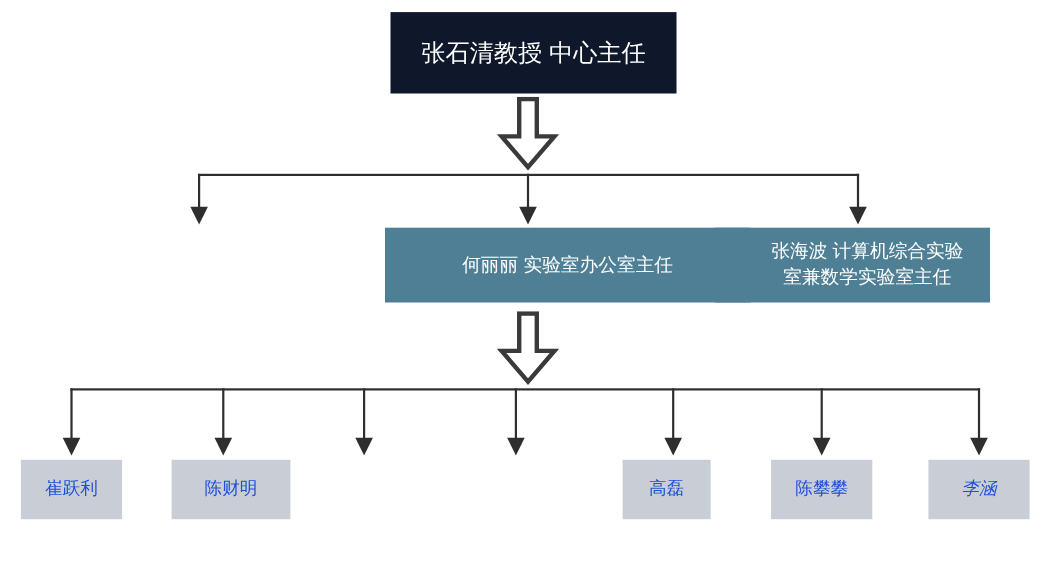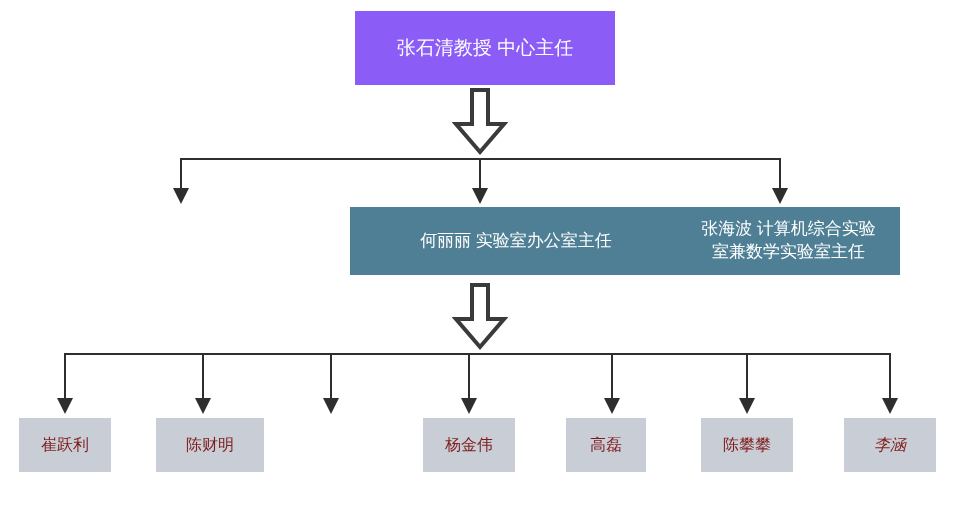--- a/index.html
+++ b/index.html
@@ -22,32 +22,32 @@
   .node {
     position: absolute;
     box-sizing: border-box;
     display: flex;
     align-items: center;
     justify-content: center;
     text-align: center;
     line-height: 1.35;
   }
   .node-root {
-    background: #8b5cf6;
+    background: #0f172a;
     color: #ffffff;
-    font-size: 19px;
+    font-size: 22px;
   }
   .node-mid {
     background: #4E7F94;
     color: #ffffff;
     font-size: 17px;
   }
   .node-leaf {
     background: #C9CDD6;
-    color: #7f1d1d;
+    color: #1d4ed8;
     font-size: 16px;
   }
   .node-label {
     display: block;
     padding: 0 6px;
     white-space: pre-line;
   }
 
   
   .vline {
@@ -142,23 +142,20 @@
 
   <div class="node node-leaf" style="left:19px; top:418px; width:92px; height:54px;">
     <span class="node-label">崔跃利</span>
   </div>
 
   <div class="node node-leaf" style="left:156px; top:418px; width:108px; height:54px;">
     <span class="node-label">陈财明</span>
   </div>
 
 
-  <div class="node node-leaf" style="left:423px; top:418px; width:92px; height:54px;">
-    <span class="node-label">杨金伟</span>
-  </div>
 
   <div class="node node-leaf" style="left:566px; top:418px; width:80px; height:54px;">
     <span class="node-label">高磊</span>
   </div>
 
   <div class="node node-leaf" style="left:701px; top:418px; width:92px; height:54px;justify-content:center;">
     <span class="node-label">陈攀攀</span>
   </div>
 
   <div class="node node-leaf" style="left:844px; top:418px; width:92px; height:54px;font-style:italic;">

